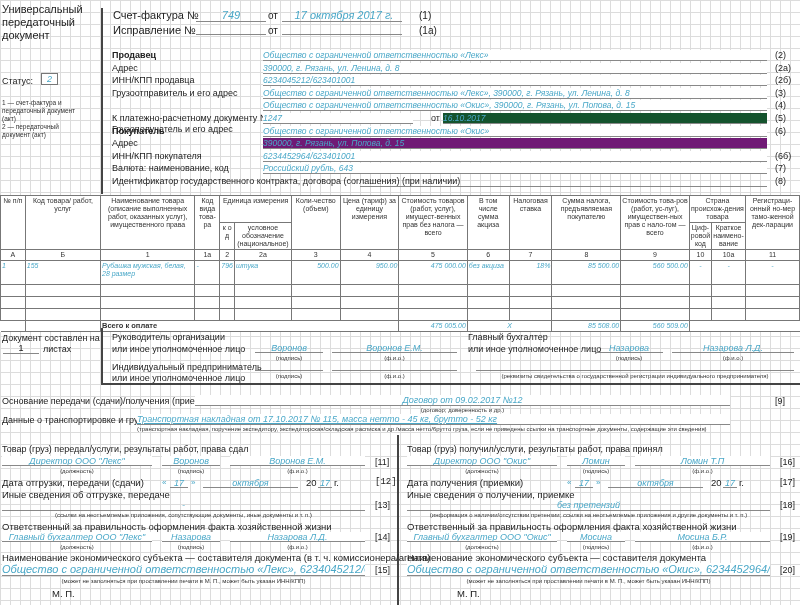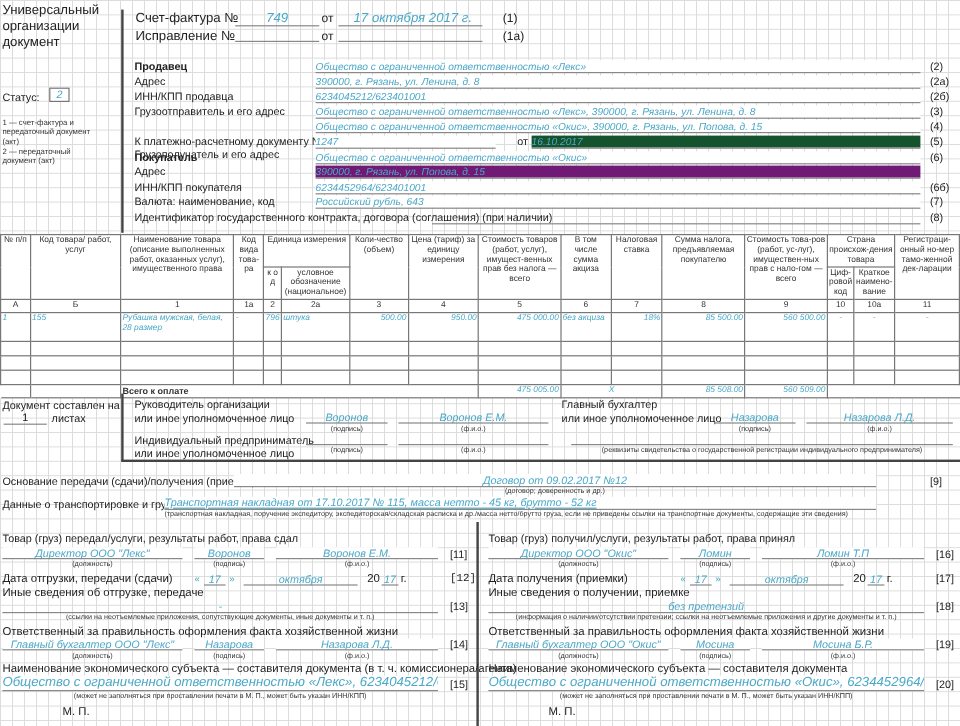--- a/index.html
+++ b/index.html
@@ -36,21 +36,21 @@
   table.goods tr.empty td { height: 12px; }
   table.goods tr.data td { height: 24px; }
   table.goods tr.total td { border-left: none; border-right: none; }
   table.goods tr.total td.b { border: 1px solid #777; }
 </style>
 </head>
 <body>
 
 <div class="abs" style="left:2px;top:3px;font-size:11px;line-height:13px;">
   <div>Универсальный</div>
-  <div>организации</div>
+  <div>передаточный</div>
   <div>документ</div>
 </div>
 <div class="abs" style="left:2px;top:76px;font-size:9px;">Статус:</div>
 <div class="abs val wbg" style="left:41px;top:73px;width:17px;height:12px;border:1px solid #777;text-align:center;font-size:9px;">2</div>
 <div class="abs small" style="left:2px;top:99px;line-height:8px;">
   <div>1 — счет-фактура и</div>
   <div>передаточный документ</div>
   <div>(акт)</div>
   <div>2 — передаточный</div>
   <div>документ (акт)</div>

